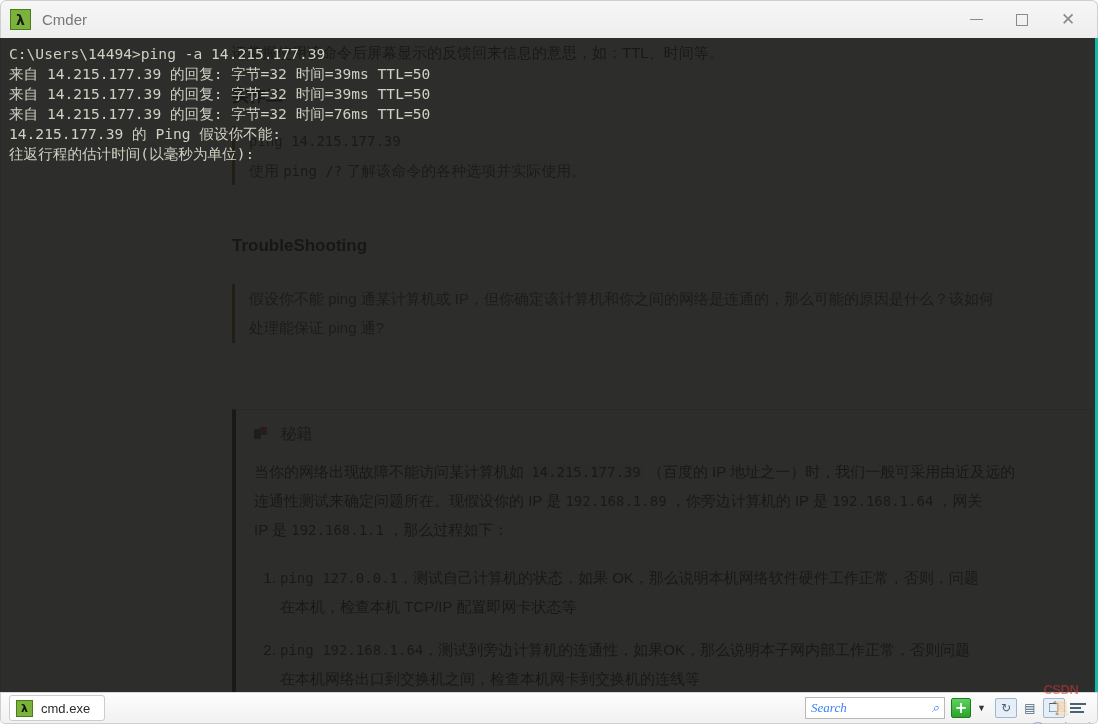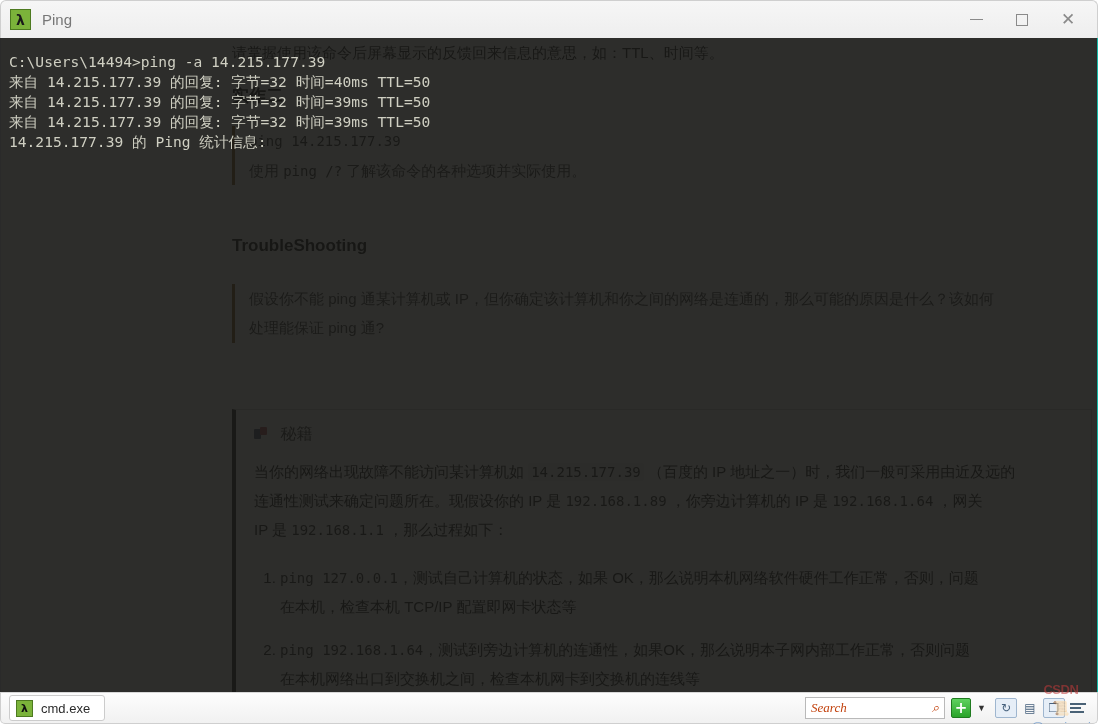--- a/index.html
+++ b/index.html
@@ -89,22 +89,22 @@
   .winbtn:last-child { margin-right:6px; }
   .wb-min { width:13px; height:1px; background:#8a8a8a; display:block; }
   .wb-max { width:12px; height:12px; border:1px solid #8a8a8a; display:block; }
   .wb-close { font-size:17px; line-height:1; color:#8a8a8a; font-family:"DejaVu Sans",sans-serif; }
 
   
   #console {
     flex:1; position:relative;
     background:rgba(22,22,20,0.90);
     overflow:hidden;
-    padding:14px 0 0 8px;
-    border-left:1px solid #2a2a2a; border-right:1px solid #14b8a6;
+    padding:6px 0 0 8px;
+    border-left:1px solid #2a2a2a; border-right:3px solid #14b8a6;
   }
   .tline {
     font-family:"DejaVu Sans Mono", monospace;
     font-size:14.6px; line-height:20px;
     color:#cfcfc2; white-space:pre;
     letter-spacing:0px;
   }
   .tline.blank { color:transparent; }
   .cursor {
     display:inline-block; width:9px; height:15px;
@@ -132,21 +132,21 @@
     font-family:"DejaVu Sans",sans-serif; font-size:11px; color:#101010; font-weight:bold; line-height:1;
   }
   .sb-spacer { flex:1; }
   .search-box {
     width:140px; height:22px; background:#fff;
     border:1px solid #b9b9b9;
     display:flex; align-items:center; justify-content:space-between;
     padding:0 5px; margin-right:6px;
   }
   .search-box span {
-    font-style:italic; font-size:13px; color:#c2410c;
+    font-style:italic; font-size:13px; color:#3b82f6;
     font-family:"Liberation Serif", serif;
   }
   .search-icon {
     font-family:"DejaVu Sans", sans-serif; font-size:14px;
     color:#555; font-style:normal;
   }
   .plus-btn {
     width:20px; height:20px; background:linear-gradient(#5fd25f,#29a329);
     border:1px solid #1f7a1f; border-radius:2px;
     display:flex; align-items:center; justify-content:center;
@@ -242,41 +242,42 @@
     </div>
   </div>
 </div>
 
 <div id="term-window">
 
   <div id="titlebar">
     <div class="tb-icon">
       <span>λ</span>
     </div>
-    <div class="tb-title">Ping</div>
+    <div class="tb-title">Cmder</div>
     <div class="tb-spacer"></div>
     <div class="winbtn">
         <span class="wb-min"></span>
       </div>
     <div class="winbtn">
         <span class="wb-max"></span>
       </div>
     <div class="winbtn">
         <span class="wb-close">✕</span>
       </div>
   </div>
 
   <div id="console">
     <div class="tline">C:\Users\14494&gt;ping -a 14.215.177.39</div>
     <div class="tline blank"></div>
-    <div class="tline">来自 14.215.177.39 的回复: 字节=32 时间=40ms TTL=50</div>
     <div class="tline">来自 14.215.177.39 的回复: 字节=32 时间=39ms TTL=50</div>
     <div class="tline">来自 14.215.177.39 的回复: 字节=32 时间=39ms TTL=50</div>
+    <div class="tline">来自 14.215.177.39 的回复: 字节=32 时间=76ms TTL=50</div>
     <div class="tline blank"></div>
-    <div class="tline">14.215.177.39 的 Ping 统计信息:</div>
+    <div class="tline">14.215.177.39 的 Ping 假设你不能:</div>
+    <div class="tline">往返行程的估计时间(以毫秒为单位):</div>
     <div class="tline blank"></div>
   </div>
 
   <div id="statusbar">
     <div class="tab">
       <span class="tab-icon">
           <span>λ</span>
         </span>
       <span>cmd.exe</span>
     </div>

